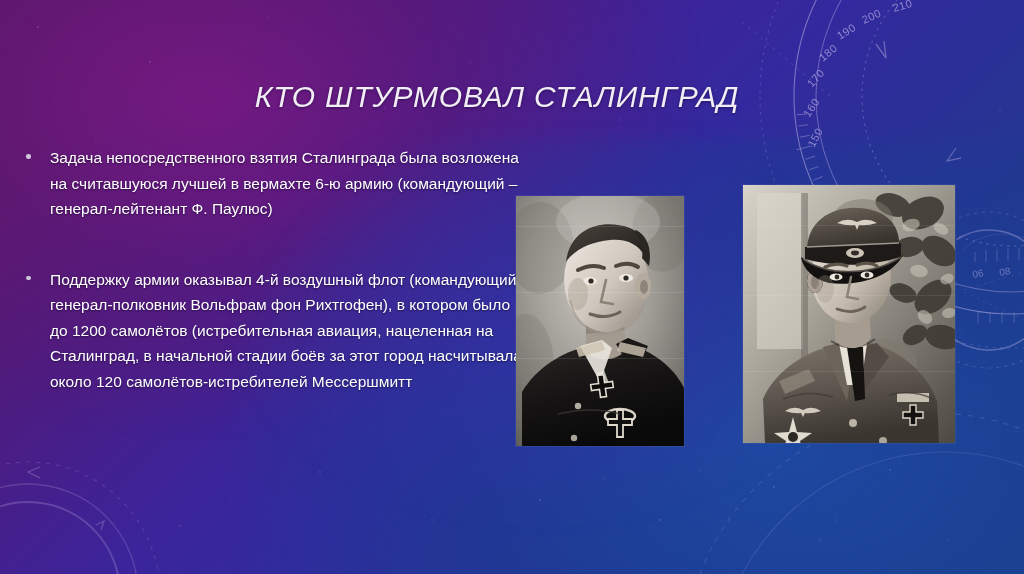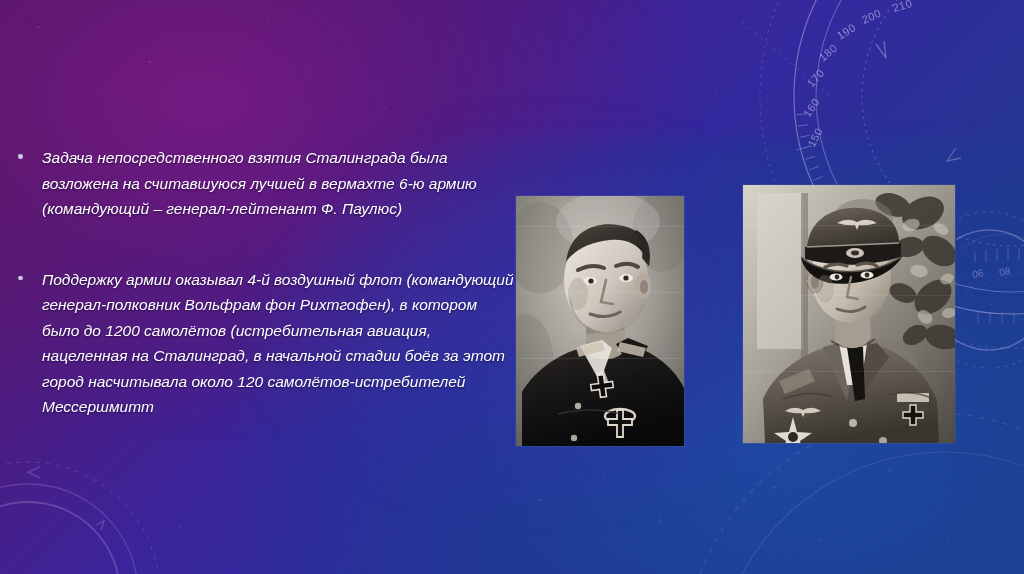--- a/index.html
+++ b/index.html
@@ -100,24 +100,23 @@
     font-weight: 400;
     letter-spacing: 0.8px;
     color: #f2eef6;
     text-shadow: 0 1px 3px rgba(20, 0, 40, 0.5);
     white-space: nowrap;
   }
 
   
   .body-col {
     position: absolute;
-    left: 18px;
+    left: 26px;
     top: 145px;
     width: 500px;
-    font-style: italic;
   }
   .bullet-row {
     display: flex;
     align-items: flex-start;
     color: #ffffff;
     font-size: 15.5px;
     line-height: 25.5px;
     text-shadow: 0 1px 2px rgba(10, 0, 30, 0.55);
   }
   .bullet-row + .bullet-row {
@@ -335,20 +334,21 @@
         <text transform="translate(864,24) rotate(-24)">200</text>
         <text transform="translate(894,12) rotate(-16)">210</text>
       </g>
       <g fill="#cdbff0" opacity="0.45" font-family="'Liberation Sans', sans-serif" font-size="10">
         <text transform="translate(973,278) rotate(-10)">06</text>
         <text transform="translate(1000,276) rotate(-10)">08</text>
       </g>
     </svg>
   </div>
 
+  <h1 class="title">КТО ШТУРМОВАЛ СТАЛИНГРАД</h1>
 
   <div class="body-col">
 
     <div class="bullet-row">
       <span class="bullet-dot"></span>
       <span class="bullet-text">Задача непосредственного взятия Сталинграда была возложена на считавшуюся лучшей в вермахте 6-ю армию (командующий – генерал-лейтенант Ф. Паулюс)</span>
     </div>
 
     <div class="bullet-row">
       <span class="bullet-dot"></span>

